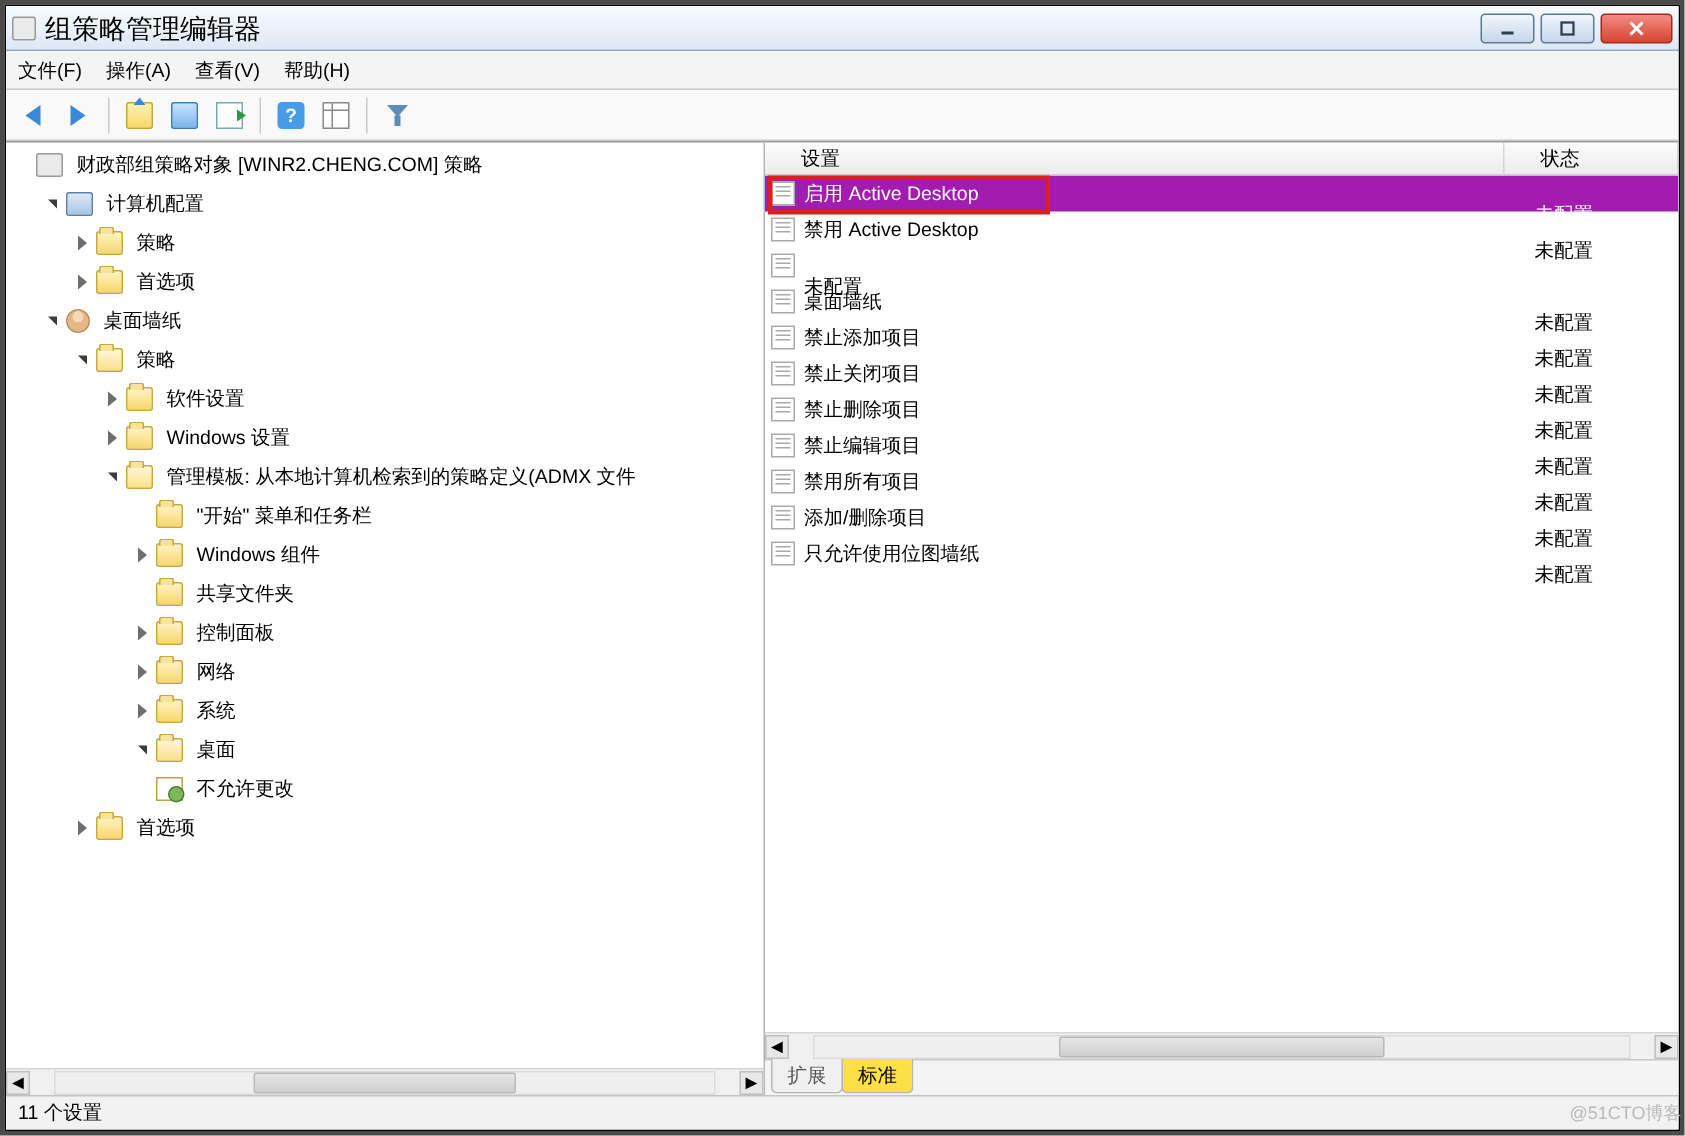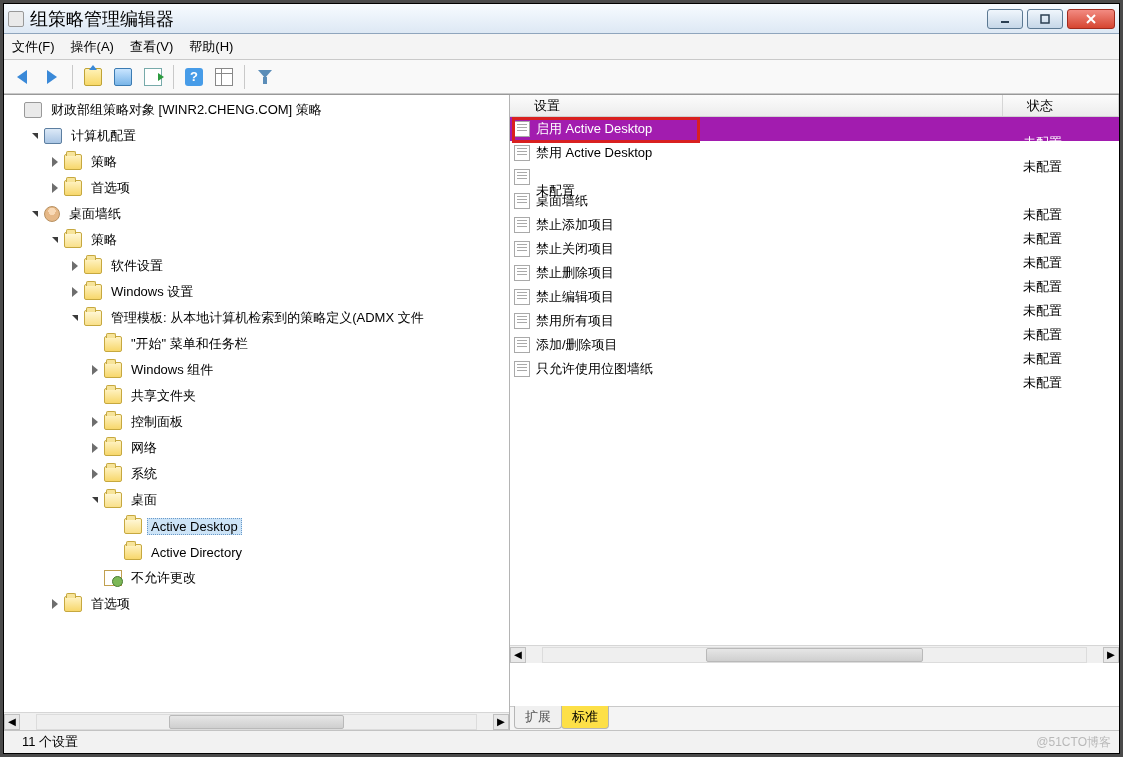--- a/index.html
+++ b/index.html
@@ -79,33 +79,33 @@
   .lvrow{ display:flex; align-items:center; height:24px; padding-left:4px;}
   .lvrow .ricon{ width:16px; height:16px; margin-right:6px; background:#fff; border:1px solid #a9a9a9; position:relative;}
   .lvrow .ricon::before{content:"";position:absolute;top:2px;left:2px;right:2px;height:1px;background:#a9a9a9;box-shadow:0 3px 0 #a9a9a9,0 6px 0 #a9a9a9;}
   .lvrow .rtxt{ flex:1; }
   .lvrow .rstate{ width:96px;margin-top:28px; }
   .lvrow.sel{ background:#a21caf; color:#fff;}
   .lvrow.sel .ricon{ background:#fff;}
   .highlight-box{ position:absolute; border:3px solid #d92020; pointer-events:none; z-index:5;}
 
   
-  .tabstrip{ height:24px; display:flex; align-items:flex-end; border-top:1px solid #c9c9c9; background:#f4f4f4; padding-left:4px;margin-top:43px;}
+  .tabstrip{ height:24px; display:flex; align-items:flex-end; border-top:1px solid #c9c9c9; background:#f4f4f4; padding-left:4px;}
   .tab{ border:1px solid #b6b6b6; border-top:none; background:#fde047; padding:2px 10px; margin-right:-1px; border-radius:0 0 4px 4px; position:relative; top:-1px;}
   .tab.inactive{ background:#f0f0f0; color:#555;}
   .hscrollhint{ height:18px; background:#f0f0f0; border-top:1px solid #d6d6d6; display:flex; align-items:center; justify-content:center;}
   .hscrollhint .track{ flex:1; height:16px; background:#efefef; border:1px solid #dcdcdc; margin:0 16px; position:relative;}
   .hscrollhint .thumb{ position:absolute; top:0; bottom:0; left:30%; width:40%; background:linear-gradient(#e6e6e6,#cfcfcf); border:1px solid #b9b9b9; border-radius:2px;}
   .scrollbtn{ width:16px;height:16px;background:#e8e8e8;border:1px solid #c0c0c0;display:flex;align-items:center;justify-content:center;}
 
   
-  .statusbar{ height:23px; border-top:1px solid #c3c3c3; background:#f2f2f2; display:flex; align-items:center; padding:0 18px;}
-
-  
-  .watermark{ position:absolute; right:12px; bottom:6px; color:#b9b9b9; font-size:12px;}
+  .statusbar{ height:23px; border-top:1px solid #c3c3c3; background:#f2f2f2; display:flex; align-items:center; padding:0 8px;}
+
+  
+  .watermark{ position:absolute; right:2px; bottom:6px; color:#b9b9b9; font-size:12px;}
 </style>
 </head>
 <body>
 
 <div class="outer">
 
   <div class="titlebar">
     <span class="appicon"></span>
     <span class="title">组策略管理编辑器</span>
     <div class="winbtns">
@@ -276,36 +276,20 @@
                                 <span class="ticon folder"></span>
                                 <span class="lbl">系统</span>
                               </div>
                             </li>
                           <li>
                             <div class="node">
                                 <span class="twist tw-open"></span>
                                 <span class="ticon folder open"></span>
                                 <span class="lbl">桌面</span>
                               </div>
-                            <ul>
-                              <li>
-                                  <div class="node sel">
-                                    <span class="twist tw-none"></span>
-                                    <span class="ticon folder open"></span>
-                                    <span class="lbl">Active Desktop</span>
-                                  </div>
-                                </li>
-                              <li>
-                                  <div class="node">
-                                    <span class="twist tw-none"></span>
-                                    <span class="ticon folder"></span>
-                                    <span class="lbl">Active Directory</span>
-                                  </div>
-                                </li>
-                            </ul>
                           </li>
                           <li>
                               <div class="node">
                                 <span class="twist tw-none"></span>
                                 <span class="ticon allset"></span>
                                 <span class="lbl">不允许更改</span>
                               </div>
                             </li>
                         </ul>
                       </li>

